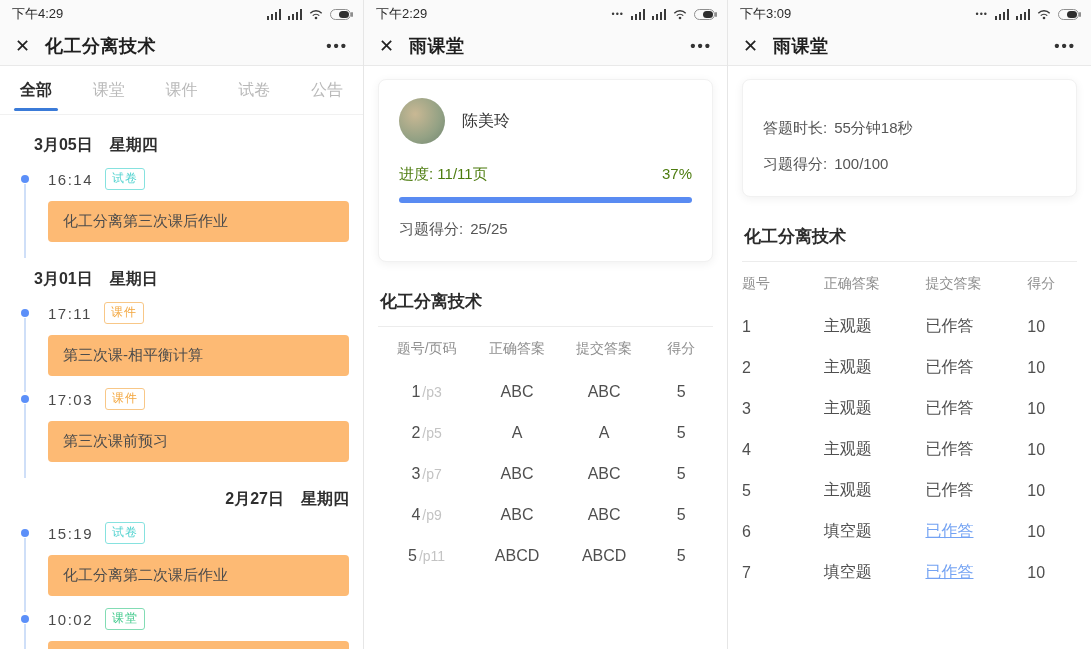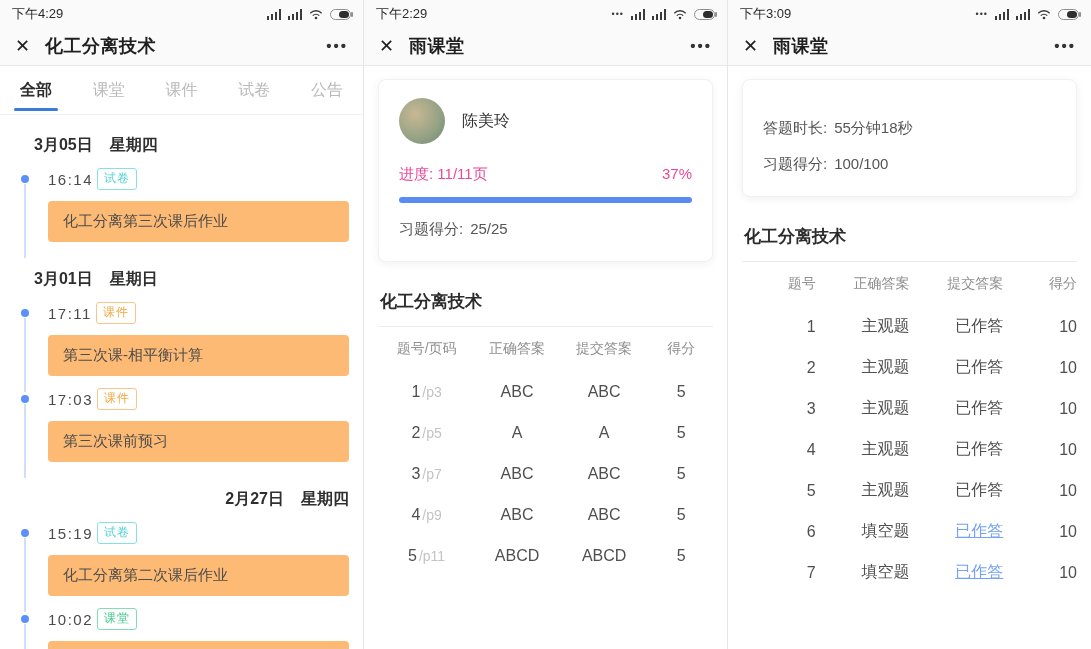--- a/index.html
+++ b/index.html
@@ -35,47 +35,47 @@
   .tab { display:flex; align-items:center; font-size:16px; color:#b9b9b9; position:relative; cursor:pointer; }
   .tab.active { color:#2d2d2d; font-weight:bold; }
   .tab.active::after { content:""; position:absolute; left:50%; transform:translateX(-50%); bottom:3px; width:44px; height:3px; background:#3b7bd8; border-radius:2px; }
 
   .timeline { padding:0 14px 0 16px; }
   .date-row { margin:20px 0 0 18px; font-size:16px; font-weight:bold; color:#2f2f2f; }
   .date-row .weekday { margin-left:17px; }
   .t-item { position:relative; padding-left:32px; margin-top:12px; }
   .t-item::before { content:""; position:absolute; left:8px; top:16px; bottom:-16px; width:2px; background:#cfdff8; }
   .t-item::after { content:""; position:absolute; left:5px; top:7px; width:8px; height:8px; border-radius:50%; background:#5b8ff9; }
-  .time-row { display:flex; align-items:center; gap:4px; height:22px; }
+  .time-row { display:flex; align-items:center; gap:12px; height:22px; }
   .time { font-size:15px; color:#4a4a4a; letter-spacing:1.5px; }
   .badge { font-size:12px; padding:1px 6px 2px; border:1px solid; border-radius:3px; letter-spacing:1px; }
   .badge.teal   { color:#53d3d0; border-color:#86e2df; }
   .badge.orange { color:#f3a73f; border-color:#f8c787; }
   .badge.green  { color:#3ec98a; border-color:#82dcb4; }
   .item-card { background:#fdba74; border-radius:4px; padding:11px 15px; font-size:15px; color:#4c4c4c; margin-top:11px; cursor:pointer; }
 
   
   .content { padding:0 14px; }
   .report-card { margin-top:13px; background:#fff; border:1px solid #f1f1f1; border-radius:8px;
                  box-shadow:0 2px 10px rgba(0,0,0,0.06); padding:18px 20px 22px; }
   .stu-row { display:flex; align-items:center; }
   .avatar { width:46px; height:46px; border-radius:50%; flex:0 0 auto; }
   .avatar.photo { background:radial-gradient(circle at 35% 35%, #c9b894, #93a184 60%, #6f8570); }
   .avatar.anime { background:linear-gradient(160deg, #55463f 0%, #6b5a52 32%, #f0e4db 58%, #d8c7be 100%); }
   .stu-name { font-size:16px; color:#333; margin-left:17px; }
-  .progress-row { display:flex; justify-content:space-between; margin-top:21px; font-size:15px; color:#ec4899;gap:36px; }
+  .progress-row { display:flex; justify-content:space-between; margin-top:21px; font-size:15px; color:#4d7c0f;gap:36px; }
   .progress-bar { margin-top:13px; height:6px; border-radius:3px; background:#598bf2; }
   .stat-row { margin-top:17px; font-size:15px; color:#555; }
   .stat-row .lbl { margin-right:7px; }
 
   .section-title { margin:28px 2px 0; font-size:17px; font-weight:bold; color:#2b2b2b; }
   .section-divider { height:1px; background:#ececec; margin-top:13px; }
 
   .grid-m { display:grid; grid-template-columns:29% 25% 27% 19%; align-items:center; text-align:center; }
-  .grid-r { display:grid; grid-template-columns:22% 28% 28% 22%; align-items:center; text-align:right; }
+  .grid-r { display:grid; grid-template-columns:22% 28% 28% 22%; align-items:center; text-align:left;gap:8px; }
   .table-header { height:44px; font-size:14px; color:#8f8f8f; }
   .table-row { height:41px; font-size:16px; color:#4f4f4f; }
   .qpage { color:#c3c3c3; font-size:14px; margin-left:2px; }
   .answered-link { color:#74a3f3; text-decoration:underline; cursor:pointer; }
 </style>
 </head>
 <body>
 
 <div class="panel">
   <div class="phone-header">

